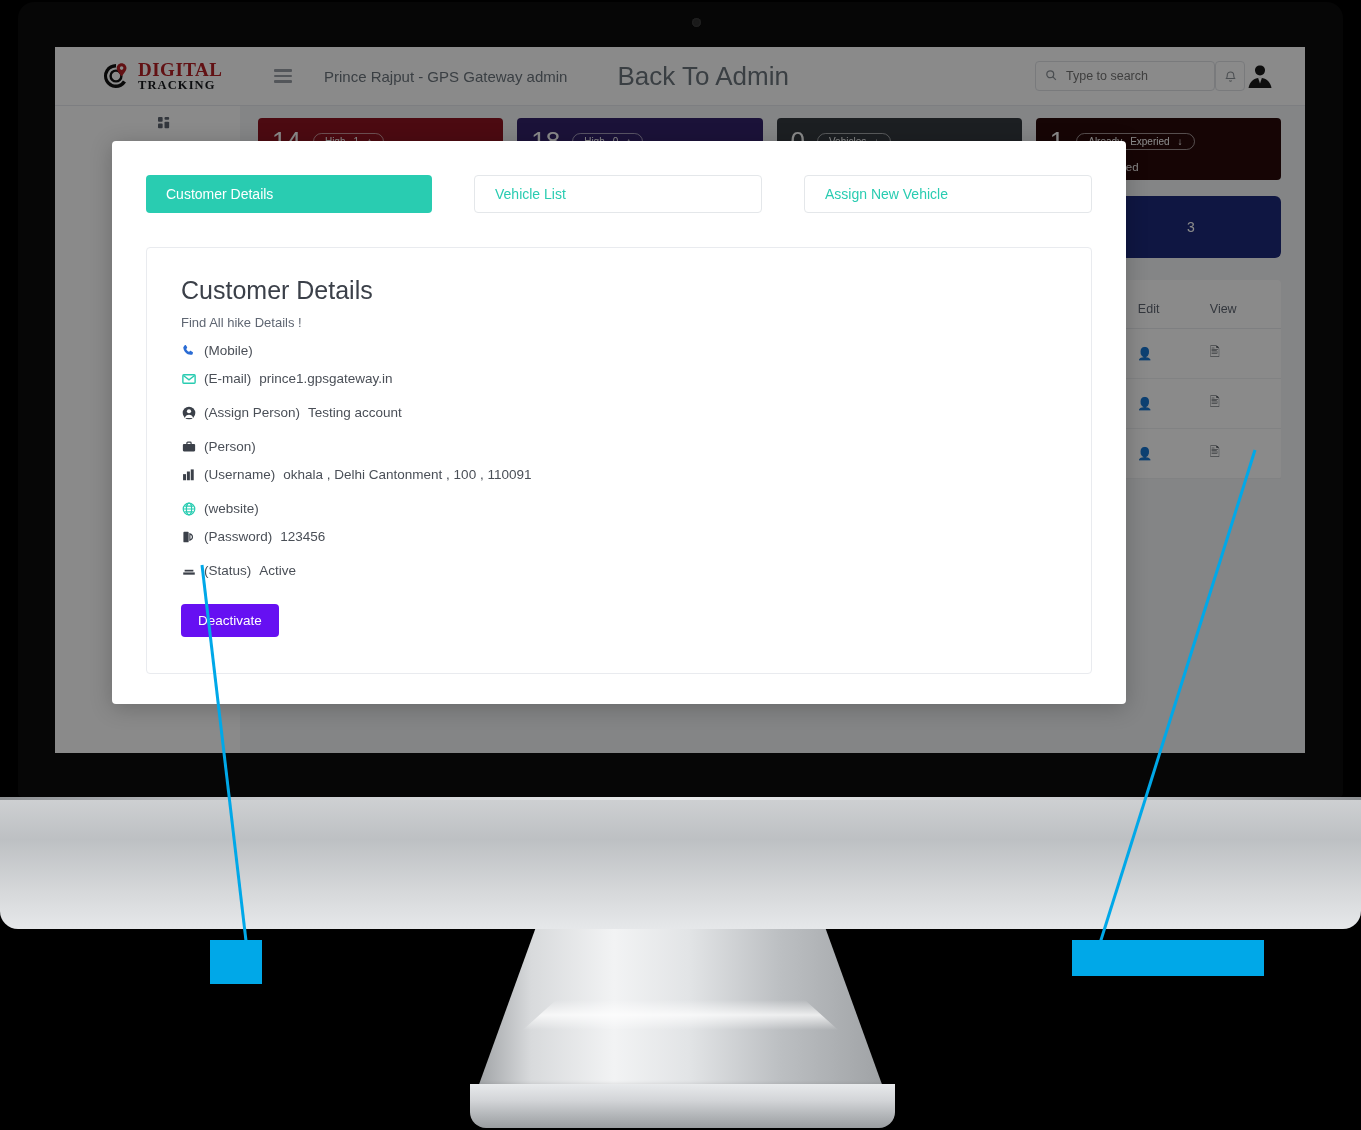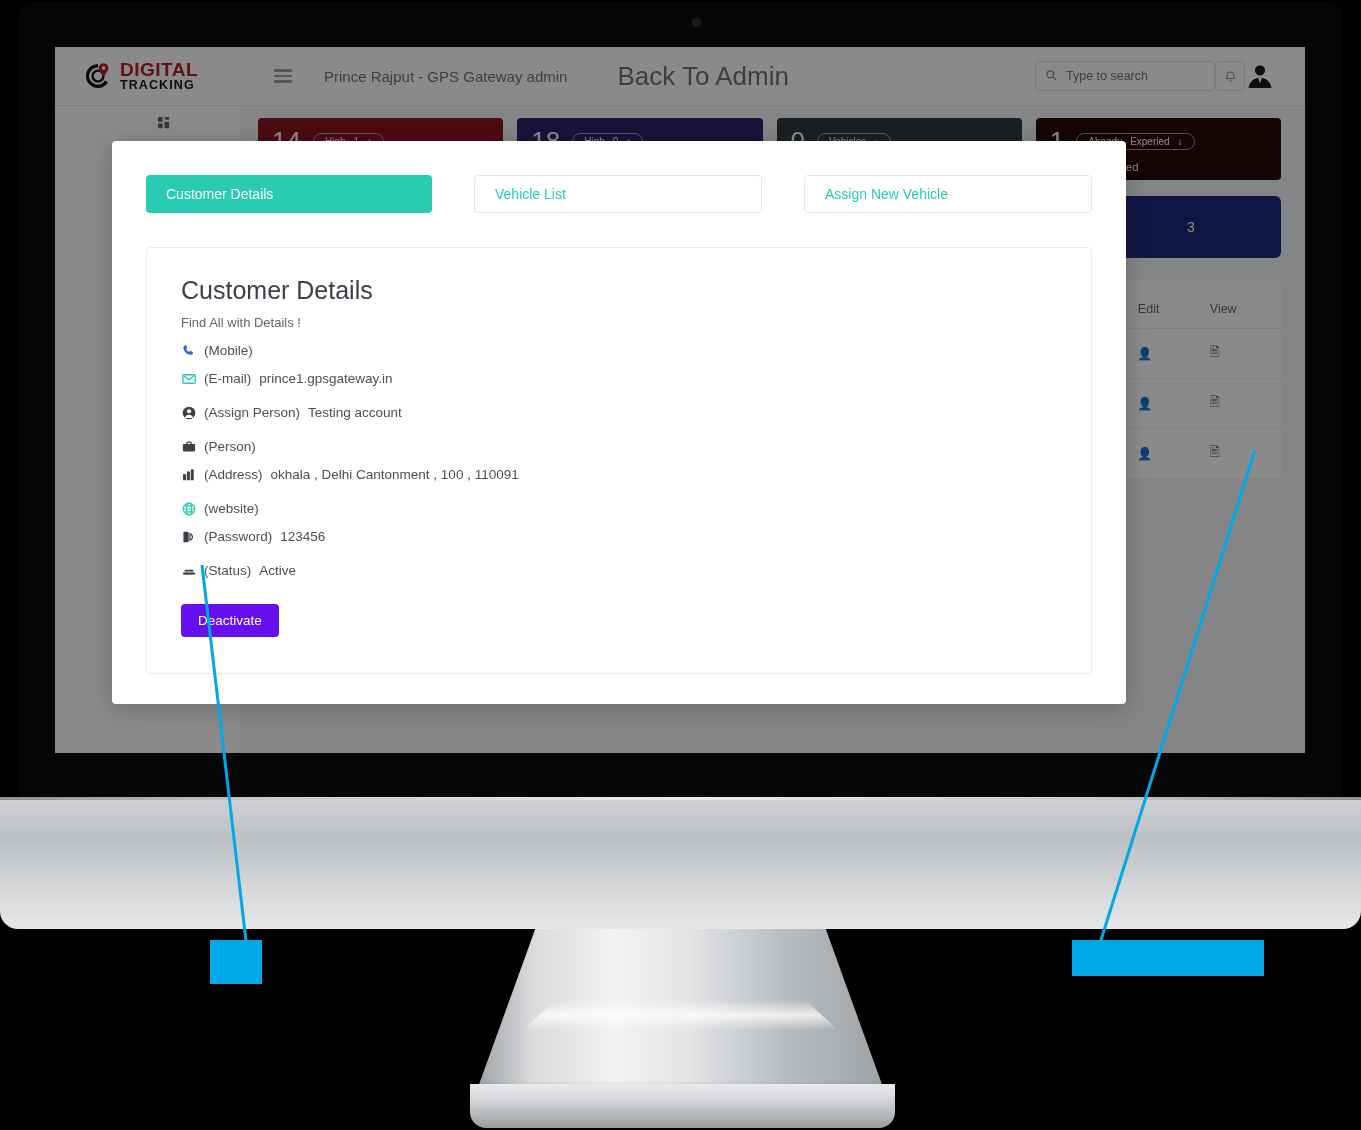--- a/index.html
+++ b/index.html
@@ -23,21 +23,21 @@
   .neckband{position:absolute;left:473px;top:1000px;width:415px;height:30px;
         background:linear-gradient(180deg,rgba(255,255,255,.0),rgba(255,255,255,.75),rgba(255,255,255,.0));
         clip-path:polygon(20% 0%,80% 0%,88% 100%,12% 100%);}
   .foot{position:absolute;left:470px;top:1084px;width:425px;height:44px;border-radius:0 0 16px 16px;
         background:linear-gradient(180deg,#e8eaec 0%,#d2d4d7 38%,#b4b7ba 70%,#9a9da0 100%);
         box-shadow:0 3px 6px rgba(0,0,0,.35);}
 
   
   .app{position:absolute;inset:0;background:#f4f5f7;}
   .topbar{height:58px;background:#fff;display:flex;align-items:center;border-bottom:1px solid #e7e9ee;}
-  .logo{width:185px;display:flex;align-items:center;padding-left:28px;box-sizing:border-box;}
+  .logo{width:185px;display:flex;align-items:center;padding-left:46px;box-sizing:border-box;font-family:Liberation Serif, serif;}
   .logo-mark{width:30px;height:30px;position:relative;margin-right:7px;}
   .logo-text{line-height:1.02;}
   .logo-d{font-size:19px;font-weight:700;color:#b52025;letter-spacing:.5px;}
   .logo-t{font-size:12.5px;font-weight:700;color:#16181c;letter-spacing:1.1px;}
   .hamburger{width:18px;margin-left:34px;}
   .hamburger span{display:block;height:2.2px;background:#9aa0a6;margin:3.4px 0;border-radius:1px;}
   .admin-name{margin-left:32px;font-size:15px;color:#6c757d;}
   .back-admin{margin-left:50px;font-size:26px;color:#6c757d;font-weight:400;}
   .topbar-right{margin-left:auto;display:flex;align-items:flex-start;padding-right:30px;}
   .search-box{width:180px;height:30px;border:1px solid #dfe2e6;border-radius:4px;display:flex;
@@ -383,21 +383,21 @@
 
       <div class="modal">
         <div class="tabs">
           <div class="tab active">Customer Details</div>
           <div class="tab idle">Vehicle List</div>
           <div class="tab idle">Assign New Vehicle</div>
         </div>
 
         <div class="detail-card">
           <div class="dc-title">Customer Details</div>
-          <div class="dc-sub">Find All with Details !</div>
+          <div class="dc-sub">Find All hike Details !</div>
 
           <div class="dline">
             <span class="dicon" style="color:#2b6cd4">
               <svg width="13" height="13" viewBox="0 0 16 16" fill="#2b6cd4">
                   <path d="M3.6 1.3c.5-.2 1.1 0 1.4.5l1.2 2c.3.5.2 1.1-.2 1.5l-.8.7c.6 1.6 2 3 3.6 3.6l.7-.8c.4-.4 1-.5 1.5-.2l2 1.2c.5.3.7.9.5 1.4l-.6 1.3c-.2.5-.7.8-1.3.7C6.4 13.9 2.1 9.6 1.6 4.4c-.1-.6.2-1.1.7-1.3z"></path>
                 </svg>
             </span>
             <span>(Mobile)</span>
             <span></span>
           </div>
@@ -437,21 +437,21 @@
           </div>
 
           <div class="dline">
             <span class="dicon">
               <svg width="14" height="14" viewBox="0 0 16 16" fill="#3b4049">
                   <rect x="1.2" y="7" width="3.4" height="7"></rect>
                   <rect x="5.6" y="4" width="3.4" height="10"></rect>
                   <rect x="10" y="1.6" width="3.4" height="12.4"></rect>
                 </svg>
             </span>
-            <span>(Address)</span>
+            <span>(Username)</span>
             <span>okhala , Delhi Cantonment , 100 , 110091</span>
           </div>
 
           <div class="dline gap">
             <span class="dicon">
               <svg width="14" height="14" viewBox="0 0 16 16" fill="none" stroke="#29ccb1" stroke-width="1.4">
                   <circle cx="8" cy="8" r="6.6"></circle>
                   <ellipse cx="8" cy="8" rx="3" ry="6.6"></ellipse>
                   <path d="M1.6 8h12.8M2.8 4.6h10.4M2.8 11.4h10.4"></path>
                 </svg>

